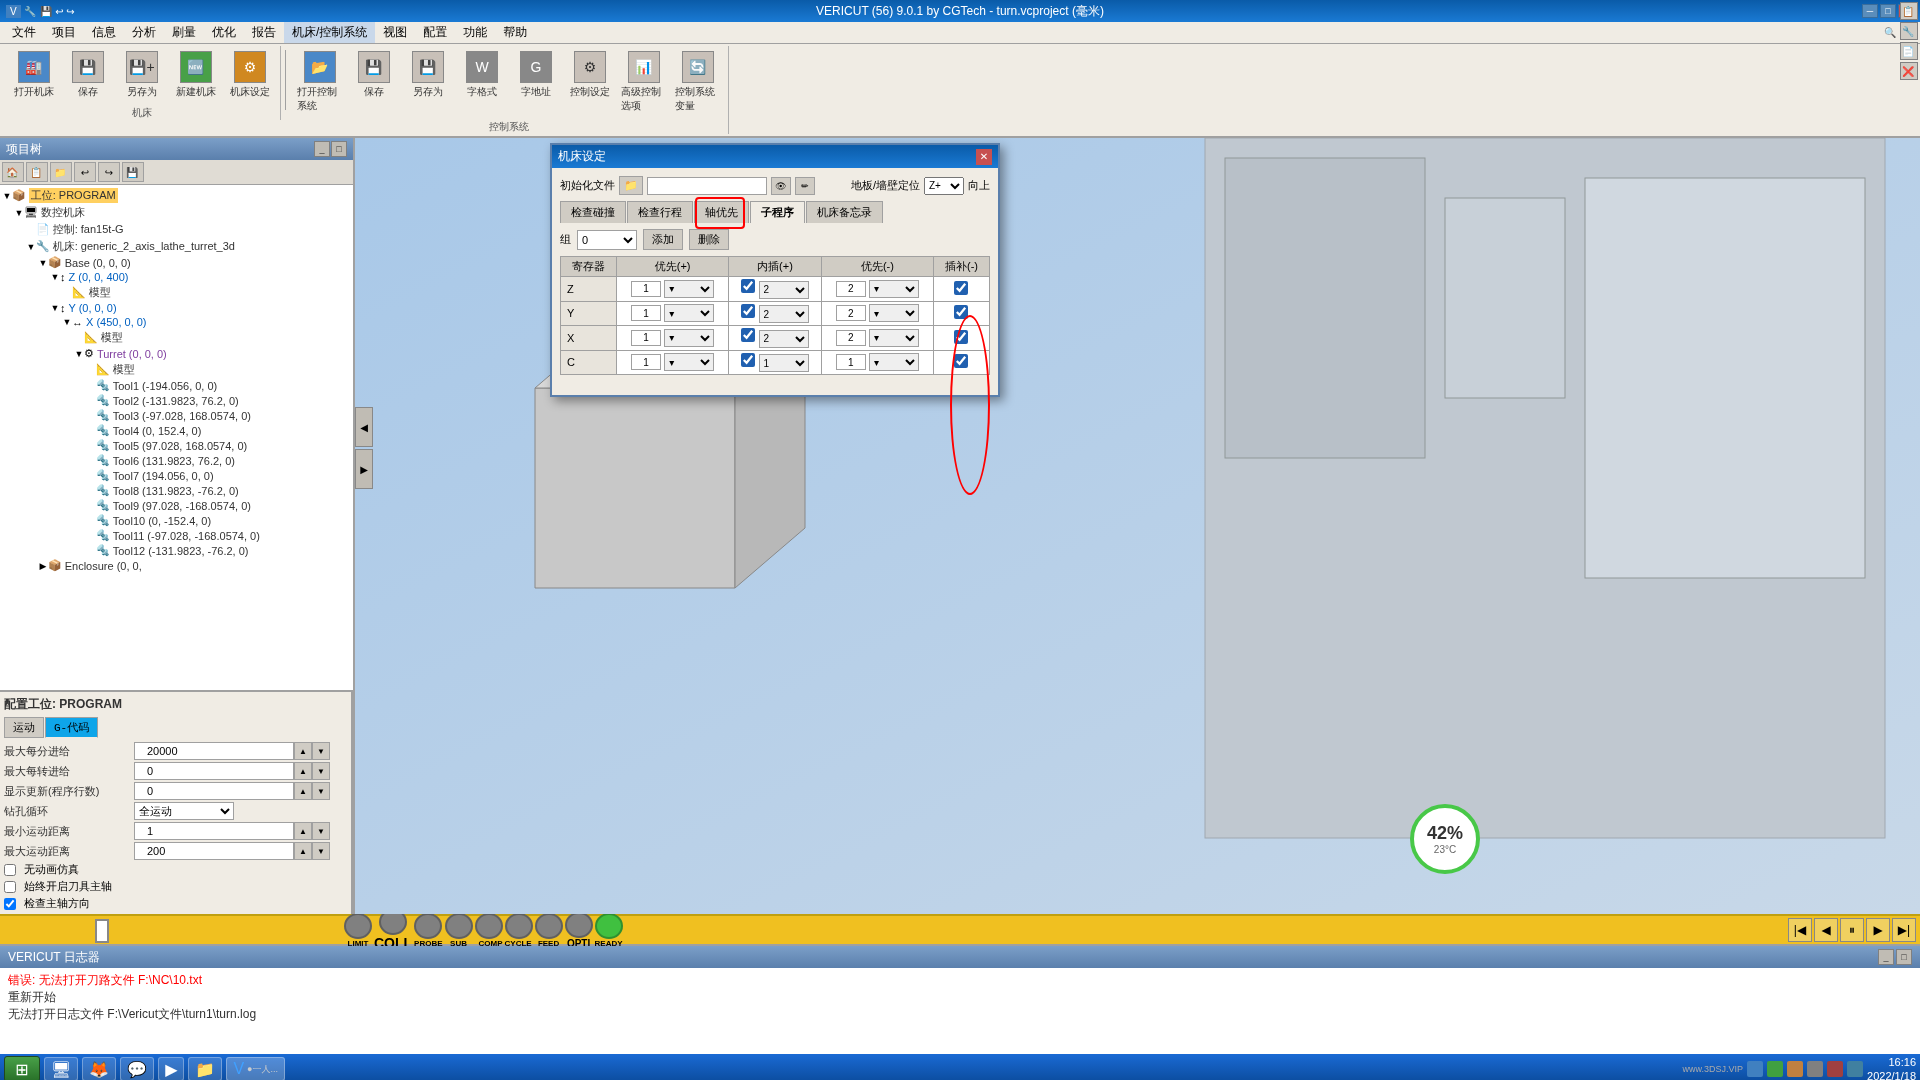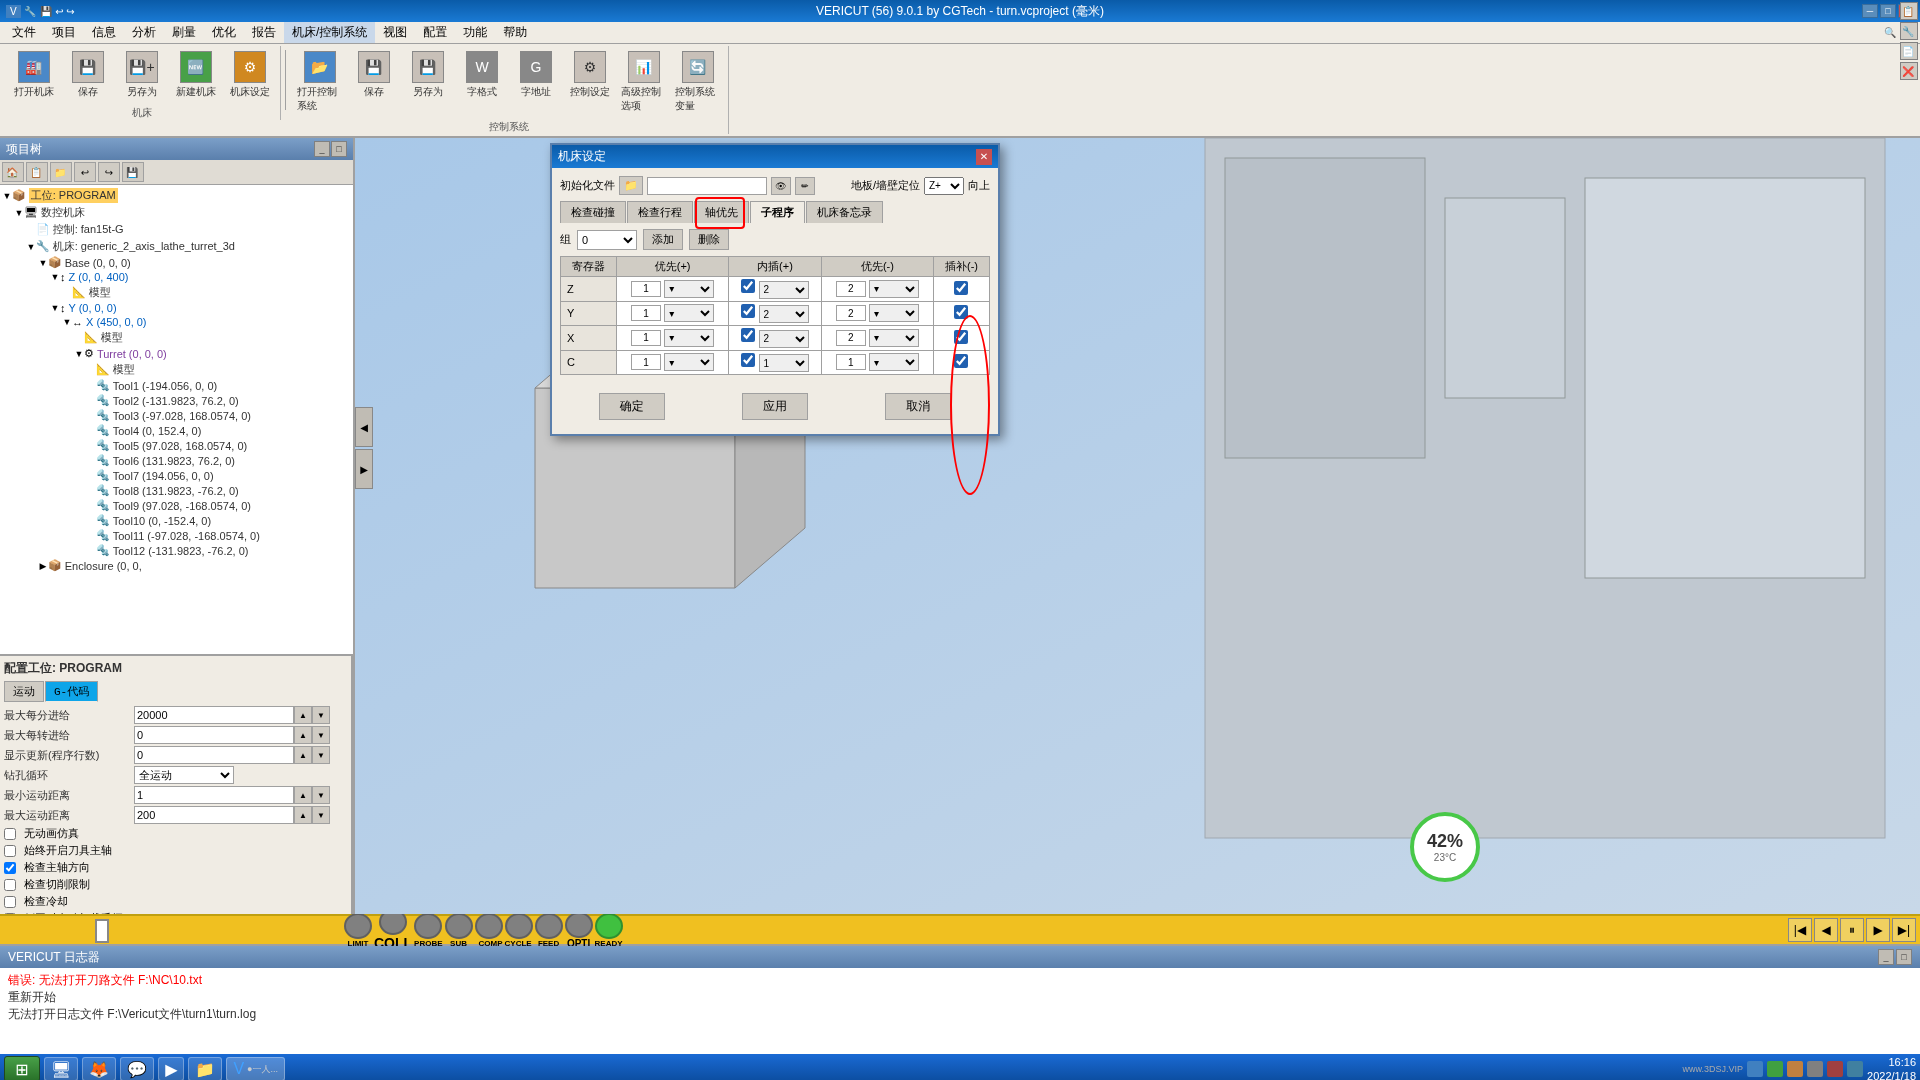--- a/index.html
+++ b/index.html
@@ -33,29 +33,29 @@
     #left-panel { width: 355px; background: #f0ece4; border-right: 2px solid #a0a0a0; display: flex; flex-direction: column; }
     #project-tree-header { background: linear-gradient(to bottom, #7b9fc8, #5a7fac); color: white; padding: 3px 6px; font-size: 12px; display: flex; align-items: center; justify-content: space-between; height: 22px; gap: 40px; }
     #project-tree-content { flex: 1; overflow: auto; padding: 2px; background: white; }
     .tree-item { padding: 1px 0; cursor: pointer; display: flex; align-items: center; }
     .tree-icon { margin-right: 3px; font-size: 11px; }
     .tree-label { font-size: 11px; color: #333; }
     .tree-label.highlight { background: #ffd060; color: #333; padding: 0 2px; }
     .tree-expand { width: 10px; display: inline-block; text-align: center; font-size: 9px; }
 
     
-    #bottom-left { height: 260px; background: #f0ece4; border-top: 2px solid #a0a0a0; border-right: 2px solid #a0a0a0; overflow: auto; padding: 4px; }
+    #bottom-left { height: 224px; background: #f0ece4; border-top: 2px solid #a0a0a0; border-right: 2px solid #a0a0a0; overflow: auto; padding: 4px; }
     .props-title { font-size: 12px; color: #333; margin-bottom: 4px; font-weight: bold; }
     .props-tabs { display: flex; gap: 1px; margin-bottom: 4px; }
     .props-tab { padding: 2px 8px; background: #d0ccc4; border: 1px solid #a0a0a0; font-size: 11px; cursor: pointer; }
     .props-tab.active { background: #0ea5e9; border-bottom: 1px solid #f0ece4; font-family: Liberation Mono, monospace; }
     .props-row { display: flex; align-items: center; margin-bottom: 2px; }
     .props-label { font-size: 11px; color: #333; width: 130px; }
     .props-value { font-size: 11px; flex: 1; display: flex; align-items: center; }
-    .props-input { width: 160px; height: 18px; border: 1px solid #a0a0a0; background: white; font-size: 11px; padding: 0 2px; }
+    .props-input { width: 160px; height: 18px; border: 1px solid #a0a0a0; background: white; font-size: 11px; padding: 0 12px; }
     .props-select { width: 100px; height: 18px; border: 1px solid #a0a0a0; background: white; font-size: 11px; }
     .props-spinbtn { width: 18px; height: 18px; background: #d0ccc4; border: 1px solid #a0a0a0; display: flex; align-items: center; justify-content: center; font-size: 8px; cursor: pointer; }
     .props-checkbox { width: 12px; height: 12px; margin-right: 4px; }
 
     
     #viewport { flex: 1; background: linear-gradient(135deg, #a8c8e8 0%, #c8d8e8 50%, #d0d8e0 100%); position: relative; overflow: hidden; }
 
     
     #dialog-overlay { position: absolute; top: 0; left: 0; right: 0; bottom: 0; z-index: 100; pointer-events: none; }
     #machine-settings-dialog { position: absolute; top: 5px; left: 195px; width: 450px; background: #f0ece4; border: 2px solid #5a7fac; box-shadow: 4px 4px 10px rgba(0,0,0,0.4); pointer-events: all; }
@@ -507,21 +507,21 @@
         <rect x="240" y="60" width="120" height="200" fill="#c8d0d8" stroke="#909898"></rect>
         <rect x="380" y="40" width="280" height="400" fill="#d0d8e0" stroke="#909898"></rect>
       </g>
     </svg>
 
     <div class="viewport-nav">
       <div class="viewport-nav-btn">◀</div>
       <div class="viewport-nav-btn">▶</div>
     </div>
 
-    <div class="temp-widget" style="position:absolute;bottom:32px;right:440px;">
+    <div class="temp-widget" style="position:absolute;bottom:40px;right:440px;">
       <span class="temp-pct">42%</span>
       <span class="temp-deg">23°C</span>
     </div>
 
     <div id="dialog-overlay">
       <div id="machine-settings-dialog">
         <div class="dialog-titlebar">
           <span>机床设定</span>
           <button class="dialog-close">✕</button>
         </div>
@@ -648,25 +648,20 @@
                 </td>
                 <td class="checkbox-cell">
                   <input type="checkbox" checked="" style="">
                 </td>
               </tr>
             </tbody>
           </table>
 
           <div style="position:absolute;right:8px;top:170px;width:40px;height:180px;border:2px solid red;border-radius:50%;pointer-events:none;"></div>
 
-          <div class="dialog-buttons">
-            <button class="dialog-btn">确定</button>
-            <button class="dialog-btn">应用</button>
-            <button class="dialog-btn">取消</button>
-          </div>
         </div>
       </div>
     </div>
   </div>
 </div>
 
 <div id="statusbar">
   <div id="progress-bar">
     <div id="progress-fill"></div>
     <div id="progress-thumb"></div>

